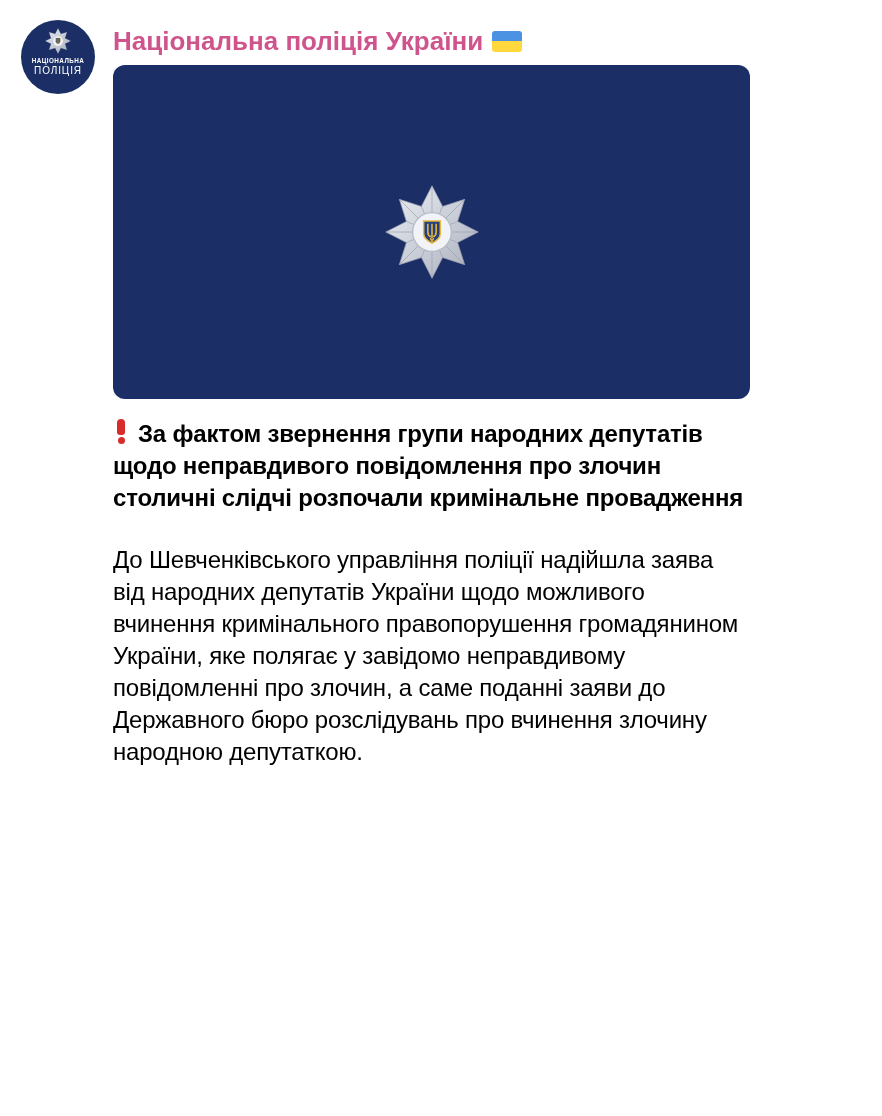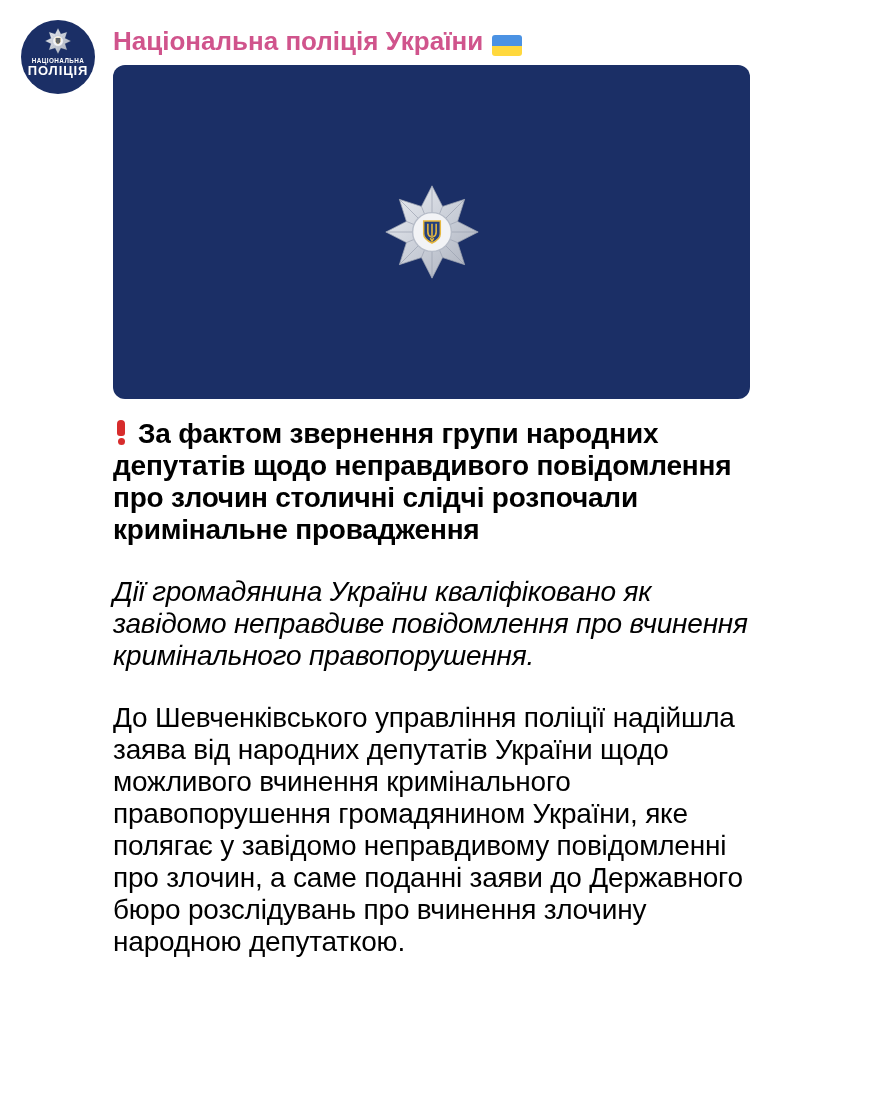--- a/index.html
+++ b/index.html
@@ -21,32 +21,32 @@
     display:flex;flex-direction:column;align-items:center;
     padding-top:8px;box-sizing:border-box;
     cursor:pointer;
   }
   .avatar .badge-sm{width:26px;height:26px;display:block;}
   .avatar .av-line1{
     color:#fff;font-size:6.3px;font-weight:700;letter-spacing:.45px;
     margin-top:3px;line-height:7px;white-space:nowrap;
   }
   .avatar .av-line2{
-    color:#fff;font-size:13px;font-weight:700;letter-spacing:.9px;
+    color:#fff;font-size:10px;font-weight:400;letter-spacing:.9px;
     line-height:13px;white-space:nowrap;
   }
 
   
   .content{
     position:absolute;left:113px;top:26px;width:640px;
   }
   .channel-name{
     color:#d0548c;
     font-size:26px;font-weight:600;line-height:30px;
-    display:flex;align-items:flex-end;gap:9px;
+    display:flex;align-items:center;gap:9px;
     margin:0 0 9px 0;
     cursor:pointer;
   }
   .flag{
     display:inline-block;width:30px;height:21px;border-radius:3px;
     background:linear-gradient(to bottom,#4b92e3 0 50%,#ffd83d 50% 100%);
     flex:0 0 auto;
   }
 
   
@@ -55,21 +55,21 @@
     background:#1b2f66;
     display:flex;align-items:center;justify-content:center;
     cursor:pointer;
   }
   .badge-lg{width:96px;height:96px;display:block;}
 
   
   .message{width:637px;}
   .message p{
     margin:30px 0 0 0;
-    font-size:28px;line-height:32px;letter-spacing:-0.2px;
+    font-size:24px;line-height:32px;letter-spacing:-0.2px;
   }
   .message p.heading{margin-top:19px;font-weight:700;}
   .message p.em{font-style:italic;}
 
   
   .excl{
     display:inline-block;position:relative;
     width:12px;height:26px;margin:0 11px 0 2px;
     vertical-align:-3px;
   }
@@ -142,18 +142,17 @@
     </div>
 
     <div class="post-image">
       <svg class="badge-lg" viewBox="-52 -52 104 104">
         <use href="#badge"></use>
       </svg>
     </div>
 
     <div class="message">
       <p class="heading"><span class="excl"></span><span>За фактом звернення групи народних депутатів щодо неправдивого повідомлення про злочин столичні слідчі розпочали кримінальне провадження</span></p>
-      <p class="em">Дії громадянина України кваліфіковано як завідомо неправдиве повідомлення про вчинення кримінального правопорушення.</p>
       <p>До Шевченківського управління поліції надійшла заява від народних депутатів України щодо можливого вчинення кримінального правопорушення громадянином України, яке полягає у завідомо неправдивому повідомленні про злочин, а саме поданні заяви до Державного бюро розслідувань про вчинення злочину народною депутаткою.</p>
     </div>
   </div>
 
 </div>
 
 </body></html>

